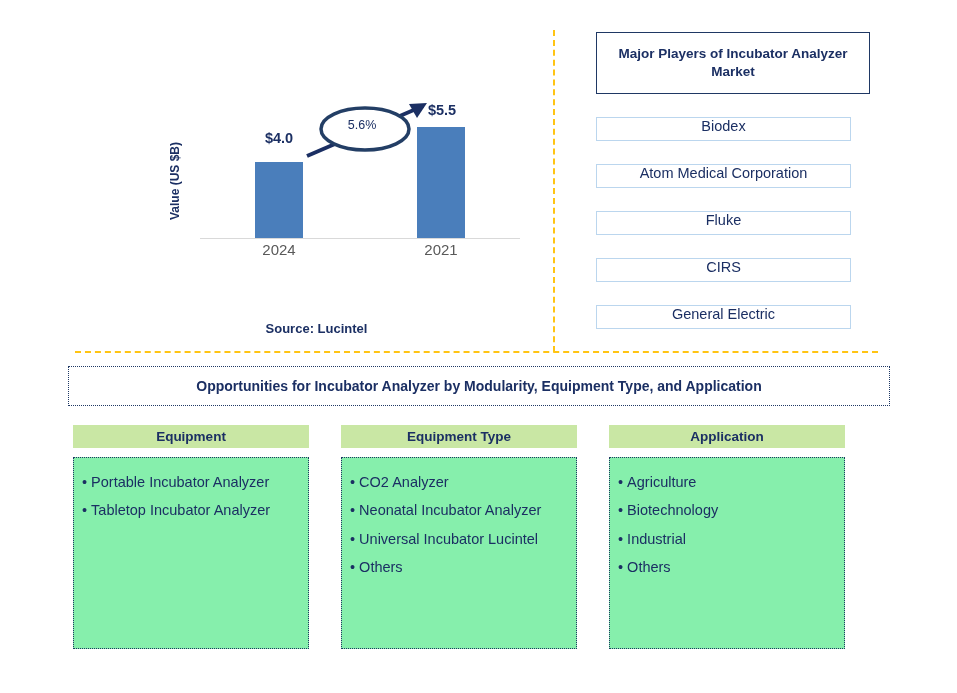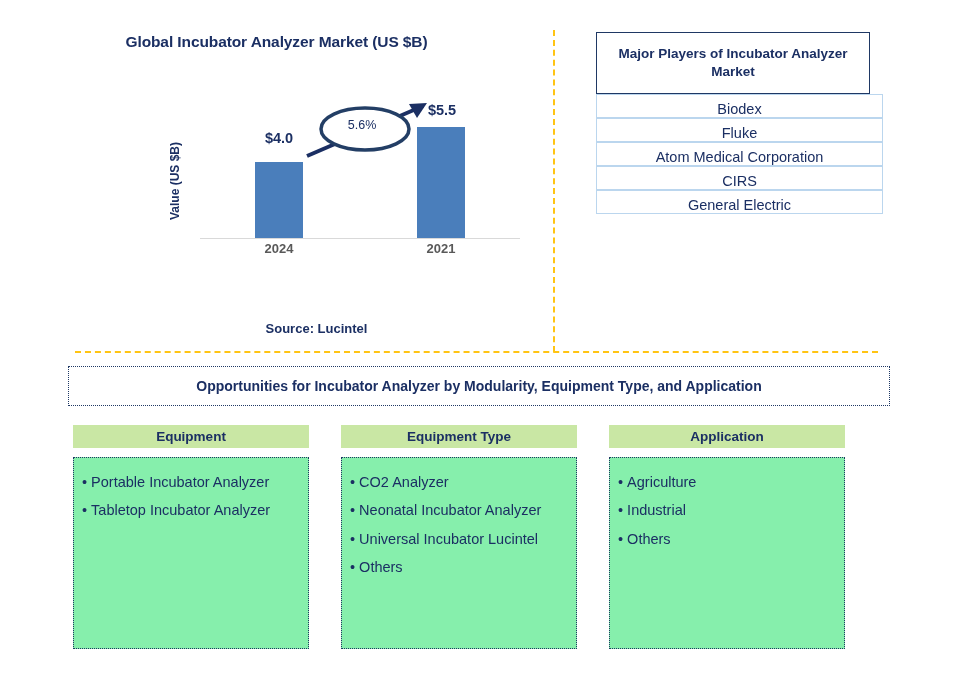--- a/index.html
+++ b/index.html
@@ -71,22 +71,22 @@
     font-size: 14.5px;
     font-weight: bold;
     color: #1B2F63;
     text-align: center;
     width: 70px;
   }
   #value-2024 { left: 244px; top: 130px; }
   #value-2030 { left: 407px; top: 102px; }
   .tick-label {
     position: absolute;
-    font-size: 13px;
-    font-weight: bold;
+    font-size: 15px;
+    font-weight: normal;
     color: #595959;
     text-align: center;
     width: 80px;
   }
   #tick-2024 { left: 239px; top: 241px; }
   #tick-2030 { left: 401px; top: 241px; }
 
   #cagr-svg {
     position: absolute;
     left: 305px; top: 98px;
@@ -143,25 +143,26 @@
     justify-content: center;
     text-align: center;
     font-size: 13.5px;
     font-weight: bold;
     color: #1B2F63;
     line-height: 1.35;
     padding: 0 8px;
   }
   .player-box {
     box-sizing: border-box;
-    width: 287px; height: 24px;
+    width: 255px; height: 24px;
+    margin-top: 23px;
     border: 1px solid #BBD6EE;
     background: #ffffff;
     display: flex;
-    align-items: flex-end;
+    align-items: flex-start;
     justify-content: center;
     font-size: 14.5px;
     color: #1B2F63;
   }
 
   
   #opportunities-banner {
     position: absolute;
     left: 68px; top: 366px;
     box-sizing: border-box;
@@ -217,21 +218,20 @@
   }
   .column-body li::before {
     content: "\2022\00a0";
   }
 </style>
 </head>
 <body>
 
 <div id="chart-panel">
 
-  <div id="chart-title">Global Incubator Analyzer Market (US $B)</div>
 
   <div id="y-axis-label">Value (US $B)</div>
 
   <div id="chart-plot"></div>
 
   <div id="axis-line"></div>
 
   <div class="bar" id="bar-2024"></div>
   <div class="bar" id="bar-2030"></div>
 
@@ -254,24 +254,24 @@
 <div id="divider-vertical"></div>
 <div id="divider-horizontal"></div>
 
 <div id="players-panel">
   <div id="players-header">Major Players of Incubator Analyzer Market</div>
 
   <div class="player-box">
     <span>Biodex</span>
   </div>
   <div class="player-box">
+    <span>Atom Medical Corporation</span>
+  </div>
+  <div class="player-box">
     <span>Fluke</span>
-  </div>
-  <div class="player-box">
-    <span>Atom Medical Corporation</span>
   </div>
   <div class="player-box">
     <span>CIRS</span>
   </div>
   <div class="player-box">
     <span>General Electric</span>
   </div>
 </div>
 
 <div id="opportunities-banner">Opportunities for Incubator Analyzer by Modularity, Equipment Type, and Application</div>
@@ -298,19 +298,20 @@
         <li>Others</li>
       </ul>
     </div>
   </div>
 
   <div class="column">
     <div class="column-header">Application</div>
     <div class="column-body">
       <ul>
         <li>Agriculture</li>
+        <li>Biotechnology</li>
         <li>Industrial</li>
         <li>Others</li>
       </ul>
     </div>
   </div>
 
 </div>
 
 </body></html>

